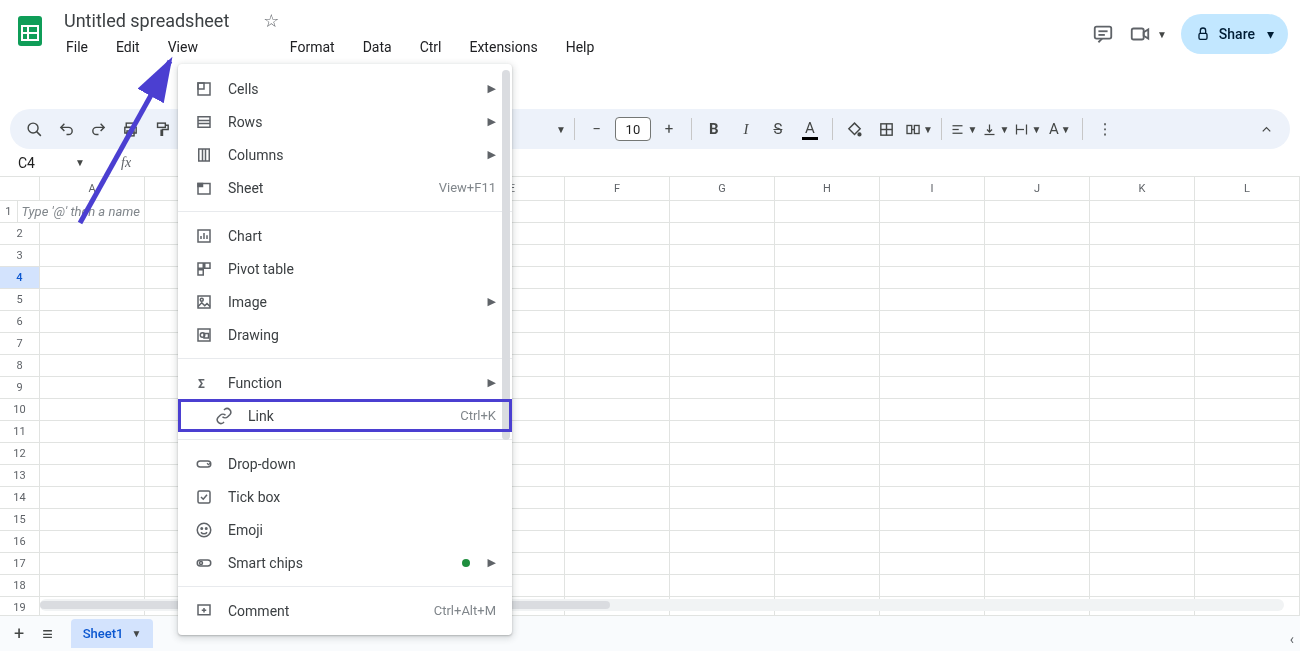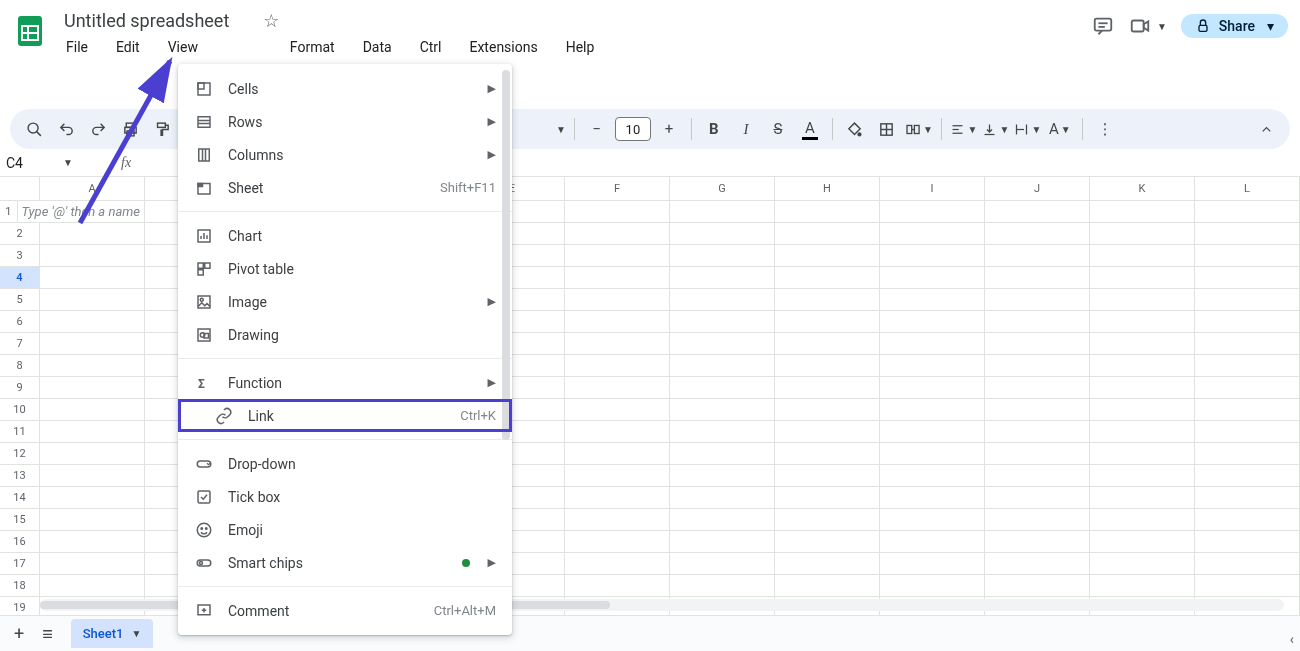--- a/index.html
+++ b/index.html
@@ -11,33 +11,33 @@
 .title-area { flex: 1; }
 .title-row { display: flex; align-items: center; gap: 28px; }
 .doc-title { font-size: 18px; color: #3c4043; padding: 2px 6px; }
 .star { color: #5f6368; font-size: 18px; }
 .menubar { display: flex; gap: 12px; margin-top: 2px; }
 .menubar-item { padding: 4px 8px; font-size: 14px; color: #202124; border-radius: 4px; cursor: pointer; }
 .menubar-item.active { background: #e8eaed; margin-top: 44px; }
 .header-actions { display: flex; align-items: center; gap: 14px; margin-top: 6px; }
 .hdr-icon { width: 24px; height: 24px; color: #5f6368; display: flex; align-items: center; justify-content: center; }
 .meet-btn { display: flex; align-items: center; gap: 4px; }
-.share-btn { background: #c2e7ff; border-radius: 40px; display: flex; align-items: center; padding: 4px 14px; gap: 8px; color: #001d35; font-weight: 500; font-size: 14px; }
+.share-btn { background: #c2e7ff; border-radius: 40px; display: flex; align-items: center; padding: 12px 14px; gap: 8px; color: #001d35; font-weight: 500; font-size: 14px; }
 .share-caret { margin-left: 4px; }
 
 .toolbar { margin: 6px 10px 0 10px; background: #edf2fa; border-radius: 24px; height: 40px; display: flex; align-items: center; padding: 0 10px; gap: 4px; position: relative; }
 .tb-icon { width: 28px; height: 28px; display: flex; align-items: center; justify-content: center; color: #444746; border-radius: 4px; font-size: 15px; }
 .tb-sep { width: 1px; height: 22px; background: #c7c7c7; margin: 0 4px; }
 .font-size-box { border: 1px solid #747775; border-radius: 4px; width: 36px; height: 24px; display: flex; align-items: center; justify-content: center; font-size: 13px; color: #1f1f1f; background: #fff; }
 .tb-caret { font-size: 10px; color: #444746; margin-left: 2px; }
 .tb-gap-hidden { width: 370px; }
 .tb-right { margin-left: auto; }
 
 .namebox-row { display: flex; align-items: center; border-bottom: 1px solid #e1e3e1; height: 28px; }
-.namebox { display: flex; align-items: center; width: 96px; padding-left: 6px; gap: 38px; font-size: 14px; color: #1f1f1f; }
+.namebox { display: flex; align-items: center; width: 96px; padding-left: 18px; gap: 38px; font-size: 14px; color: #1f1f1f; }
 .fx-icon { font-style: italic; color: #5f6368; font-size: 14px; margin-left: 25px; font-family: serif; }
 
 .grid-area { position: relative; height: 446px; overflow: hidden; }
 .col-headers { display: flex; height: 24px; border-bottom: 1px solid #e1e3e1; }
 .rowhdr-spacer { width: 40px; border-right: 1px solid #e1e3e1; background: #fff; }
 .col-h { flex: 0 0 105px; text-align: center; font-size: 11px; color: #5f6368; border-right: 1px solid #e1e3e1; line-height: 24px; }
 .rows { }
 .row { display: flex; height: 22px; }
 .row-h { width: 40px; text-align: center; font-size: 11px; color: #5f6368; border-right: 1px solid #e1e3e1; border-bottom: 1px solid #e1e3e1; line-height: 21px; background: #fff; }
 .row-h.sel { background: #d3e3fd; color: #0b57d0; font-weight: 500; }
@@ -589,21 +589,21 @@
       <span class="dd-arrow">▶</span>
     </div>
     <div class="dd-item">
       <span class="dd-icon">
         <svg width="18" height="18" viewBox="0 0 24 24" fill="none" stroke="#5f6368" stroke-width="2">
           <rect x="4" y="6" width="16" height="14"></rect>
           <rect x="4" y="6" width="6" height="4" fill="#5f6368"></rect>
         </svg>
       </span>
       <span class="dd-label">Sheet</span>
-      <span class="dd-shortcut">Shift+F11</span>
+      <span class="dd-shortcut">View+F11</span>
     </div>
     <div class="dd-sep"></div>
     <div class="dd-item">
       <span class="dd-icon">
         <svg width="18" height="18" viewBox="0 0 24 24" fill="none" stroke="#5f6368" stroke-width="2">
           <rect x="4" y="4" width="16" height="16"></rect>
           <line x1="8" y1="16" x2="8" y2="12"></line>
           <line x1="12" y1="16" x2="12" y2="8"></line>
           <line x1="16" y1="16" x2="16" y2="11"></line>
         </svg>

